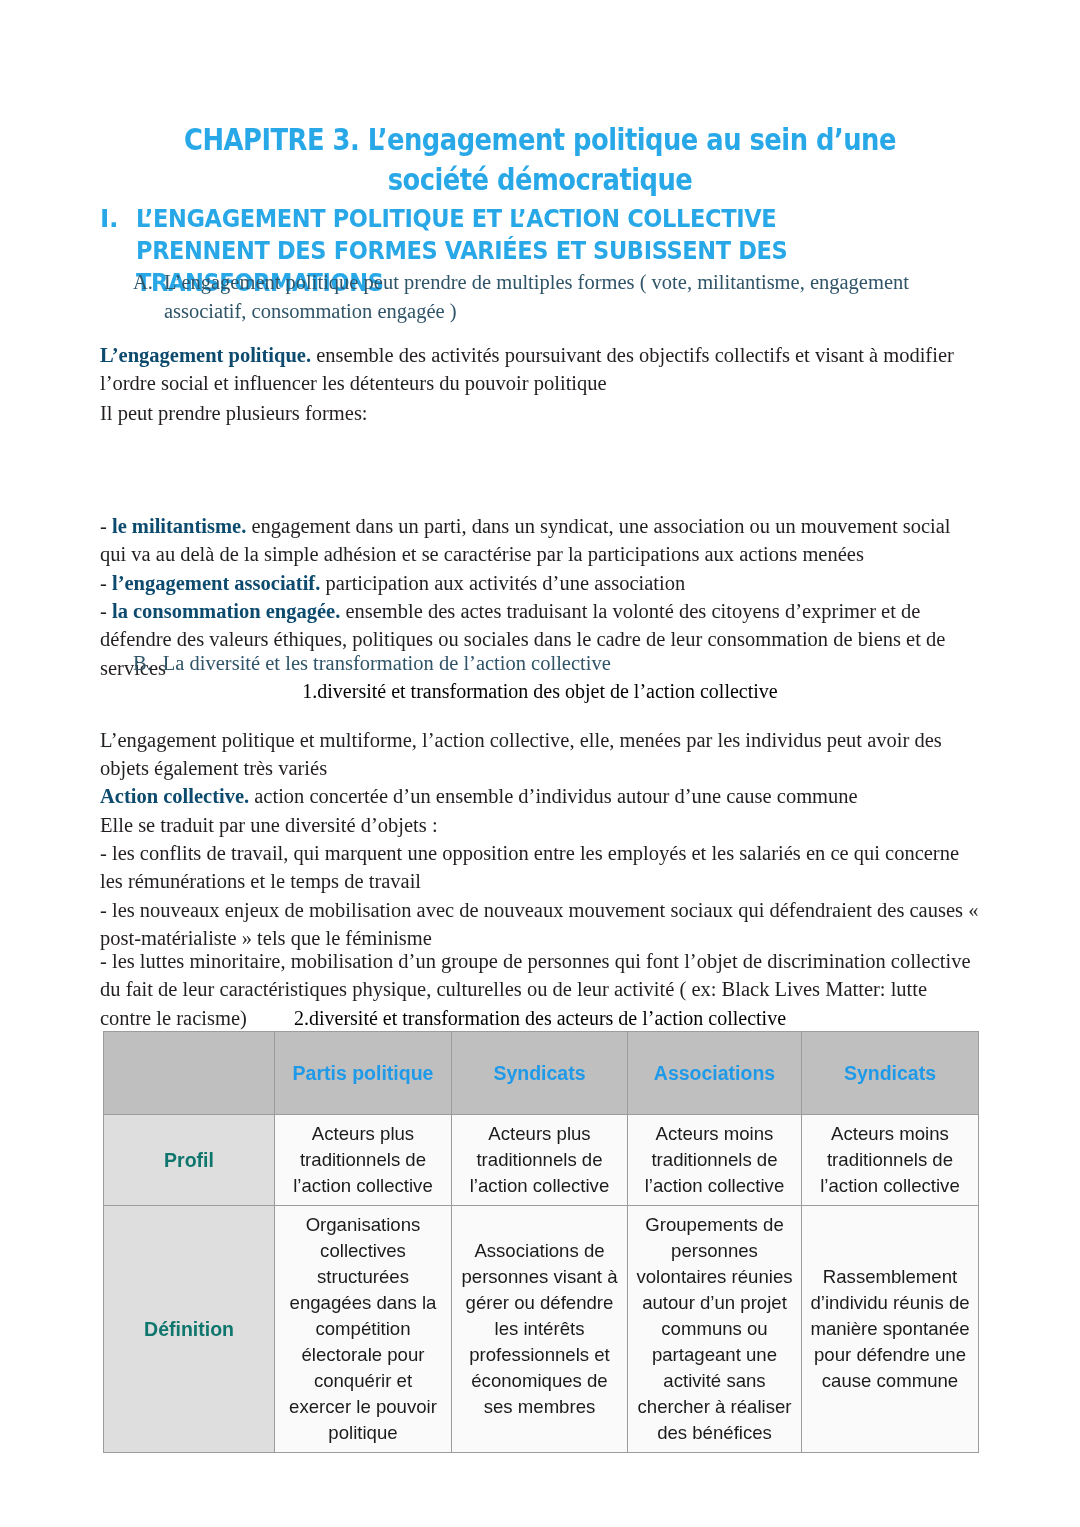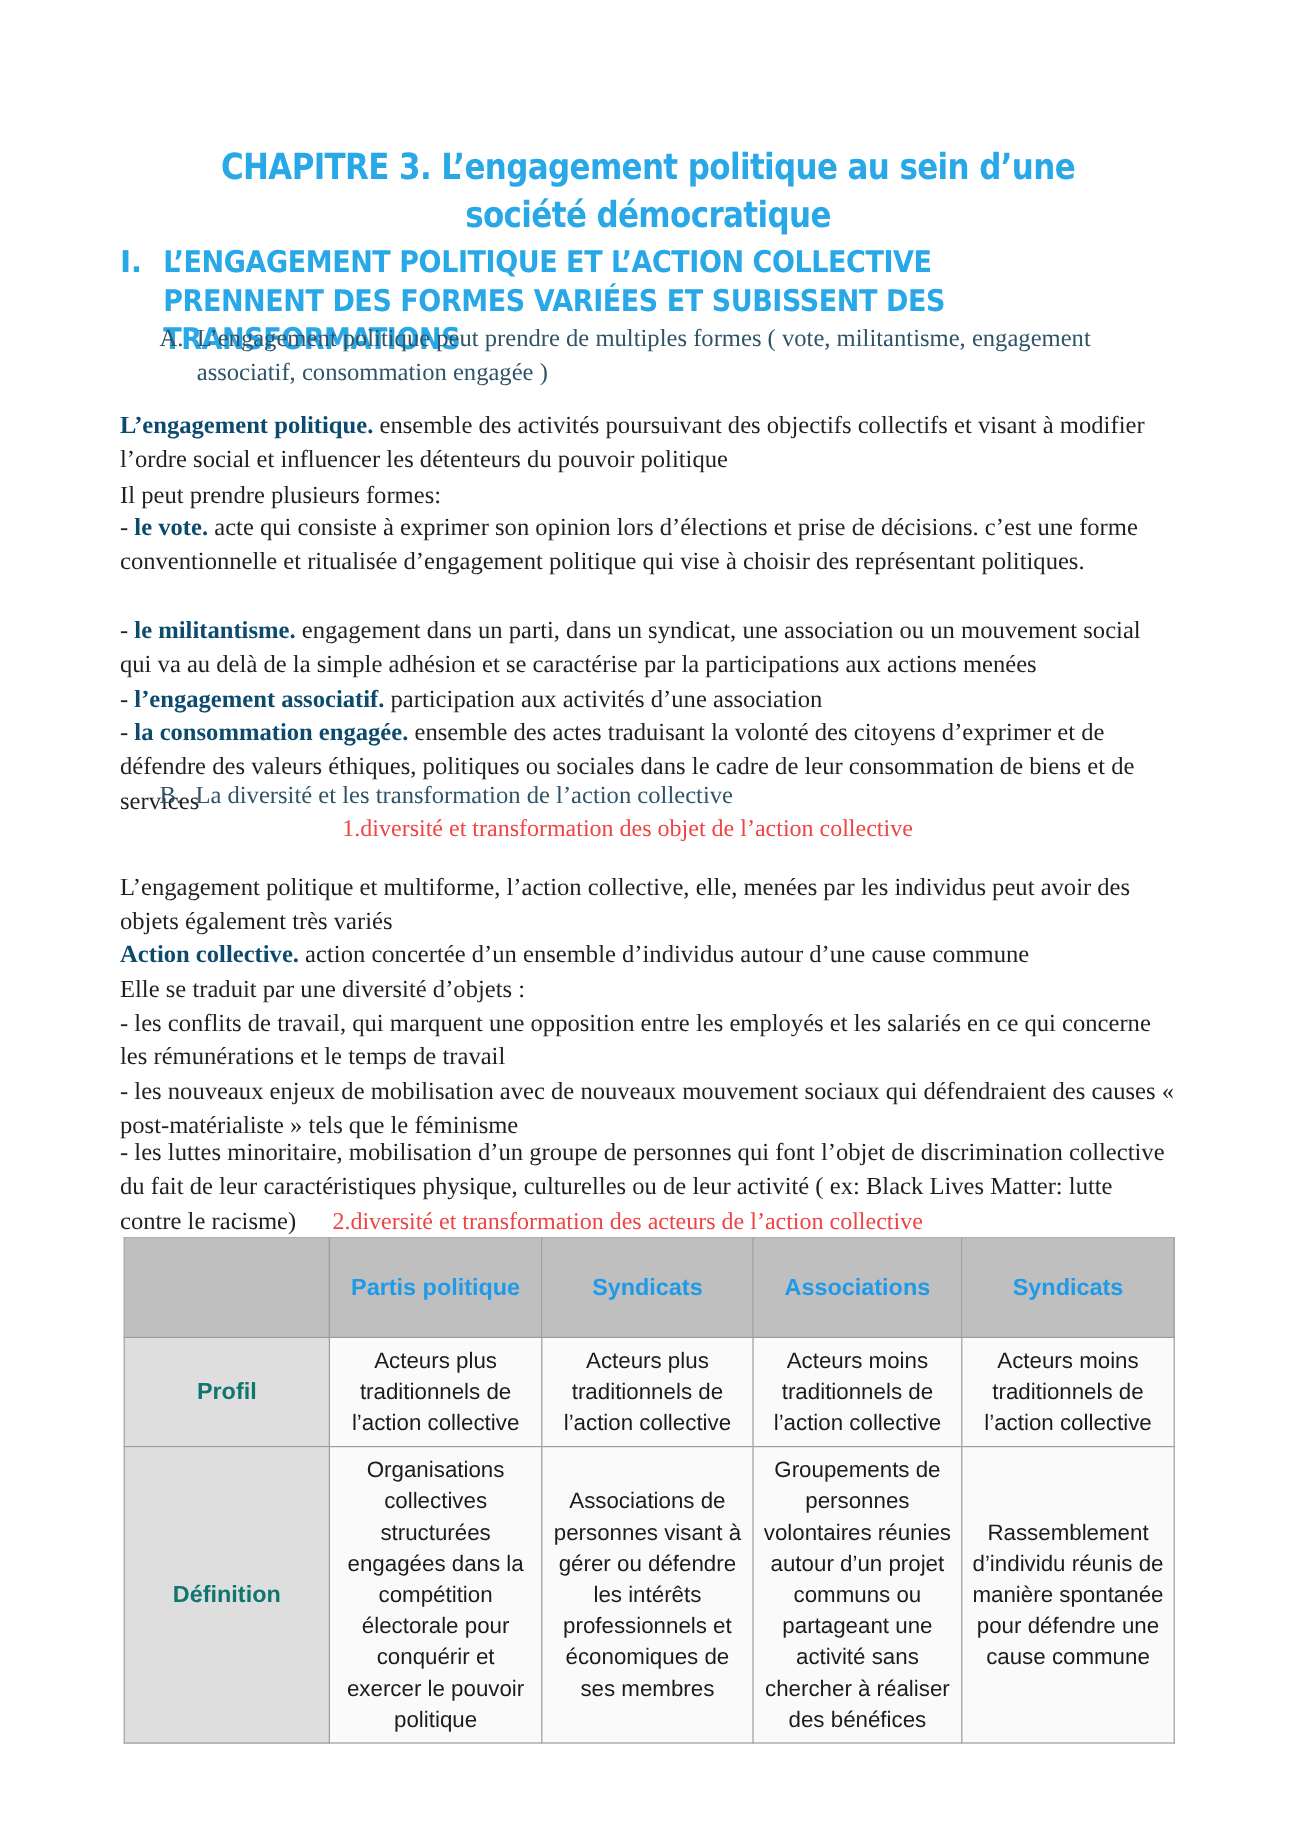--- a/index.html
+++ b/index.html
@@ -78,25 +78,25 @@
   .sub-letter .letter { flex: 0 0 auto; }
   .sub-letter .txt { flex: 1 1 auto; }
 
   #sub-a { top: 268px; }
   #sub-b { top: 649px; }
 
   
   .sub-num {
     position: absolute;
     width: 880px;
-    left: 83px;
+    left: 100px;
     text-align: center;
     font-size: 20px;
     line-height: 1.4;
-    color: #ef4444;
+    color: #000000;
   }
   #subnum-1 { top: 677px; }
   #subnum-2 { top: 1004px; }
 
   
   .para {
     position: absolute;
     left: 100px;
     width: 880px;
     font-size: 20.5px;
@@ -191,21 +191,20 @@
 
   <div class="sub-letter" id="sub-a">
     <span class="letter">A.</span>
     <span class="txt">L’engagement politique peut prendre de multiples formes ( vote, militantisme, engagement associatif, consommation engagée )</span>
   </div>
 
   <p class="para" id="p1"><span class="term">L’engagement politique.</span><span> ensemble des activités poursuivant des objectifs collectifs et visant à modifier l’ordre social et influencer les détenteurs du pouvoir politique</span></p>
 
   <p class="para" id="p2">Il peut prendre plusieurs formes:</p>
 
-  <p class="para" id="p3"><span>- </span><span class="term">le vote.</span><span> acte qui consiste à exprimer son opinion lors d’élections et prise de décisions. c’est une forme conventionnelle et ritualisée d’engagement politique qui vise à choisir des représentant politiques.</span></p>
 
   <p class="para" id="p4"><span>- </span><span class="term">le militantisme.</span><span> engagement dans un parti, dans un syndicat, une association ou un mouvement social qui va au delà de la simple adhésion et se caractérise par la participations aux actions menées</span></p>
 
   <p class="para" id="p5"><span>- </span><span class="term">l’engagement associatif.</span><span> participation aux activités d’une association</span></p>
 
   <p class="para" id="p6"><span>- </span><span class="term">la consommation engagée.</span><span> ensemble des actes traduisant la volonté des citoyens d’exprimer et de défendre des valeurs éthiques, politiques ou sociales dans le cadre de leur consommation de biens et de services</span></p>
 
   <div class="sub-letter" id="sub-b">
     <span class="letter">B.</span>
     <span class="txt">La diversité et les transformation de l’action collective</span>

